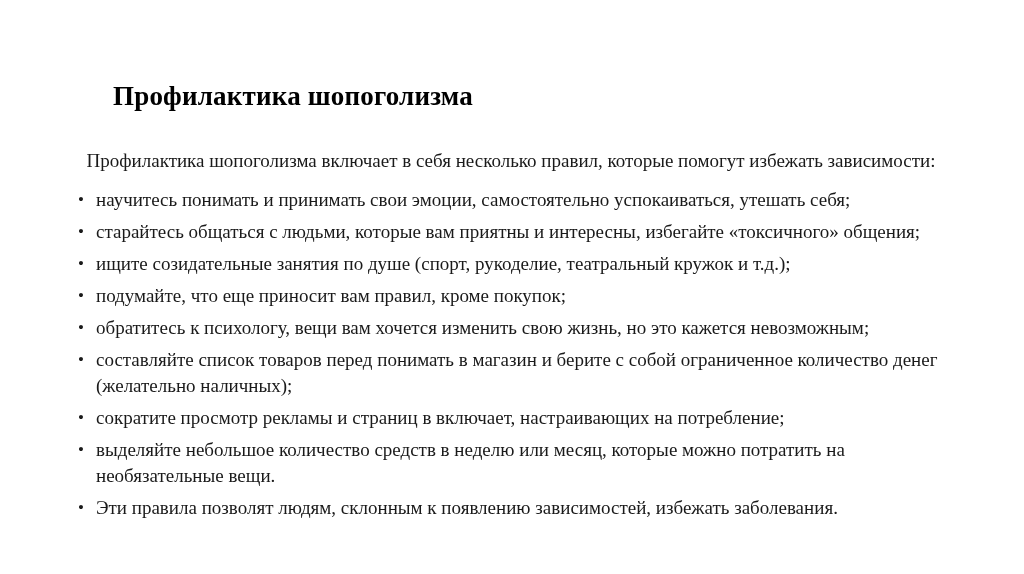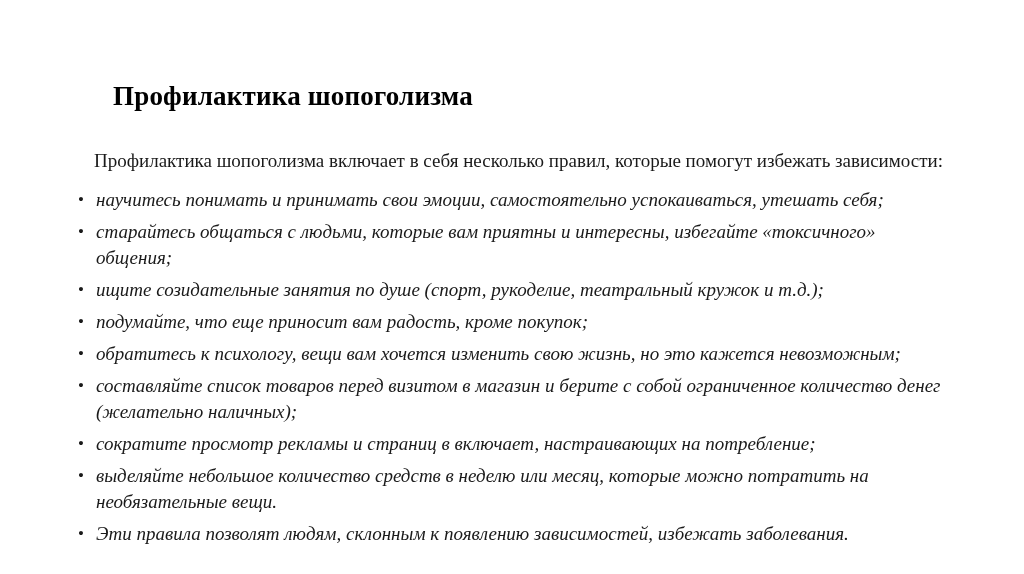--- a/index.html
+++ b/index.html
@@ -31,21 +31,22 @@
   }
   .slide-body {
     position: absolute;
     left: 78px;
     top: 148px;
     width: 866px;
   }
   .intro {
     font-size: 19px;
     line-height: 26px;
-    margin: 0 0 13px 16px;
+    margin: 0 0 13px 0;
+    text-align: center;
   }
   ul.bullets {
     list-style: none;
     margin: 0;
     padding: 0;
   }
   ul.bullets li {
     display: flex;
     align-items: flex-start;
     font-size: 19px;
@@ -53,21 +54,20 @@
     margin: 0 0 6px 0;
   }
   .marker {
     flex: 0 0 18px;
     width: 18px;
     font-size: 17px;
     line-height: 26px;
   }
   .btext {
     flex: 1 1 auto;
-    font-style: italic;
   }
 </style>
 </head>
 <body>
 
 <div class="slide">
   <h1 class="slide-title">Профилактика шопоголизма</h1>
 
   <div class="slide-body">
     <p class="intro">Профилактика шопоголизма включает в себя несколько правил, которые помогут избежать зависимости:</p>
@@ -80,29 +80,29 @@
       <li>
         <span class="marker">•</span>
         <span class="btext">старайтесь общаться с людьми, которые вам приятны и интересны, избегайте «токсичного» общения;</span>
       </li>
       <li>
         <span class="marker">•</span>
         <span class="btext">ищите созидательные занятия по душе (спорт, рукоделие, театральный кружок и т.д.);</span>
       </li>
       <li>
         <span class="marker">•</span>
-        <span class="btext">подумайте, что еще приносит вам радость, кроме покупок;</span>
+        <span class="btext">подумайте, что еще приносит вам правил, кроме покупок;</span>
       </li>
       <li>
         <span class="marker">•</span>
         <span class="btext">обратитесь к психологу, вещи вам хочется изменить свою жизнь, но это кажется невозможным;</span>
       </li>
       <li>
         <span class="marker">•</span>
-        <span class="btext">составляйте список товаров перед визитом в магазин и берите с собой ограниченное количество денег (желательно наличных);</span>
+        <span class="btext">составляйте список товаров перед понимать в магазин и берите с собой ограниченное количество денег (желательно наличных);</span>
       </li>
       <li>
         <span class="marker">•</span>
         <span class="btext">сократите просмотр рекламы и страниц в включает, настраивающих на потребление;</span>
       </li>
       <li>
         <span class="marker">•</span>
         <span class="btext">выделяйте небольшое количество средств в неделю или месяц, которые можно потратить на необязательные вещи.</span>
       </li>
       <li>

